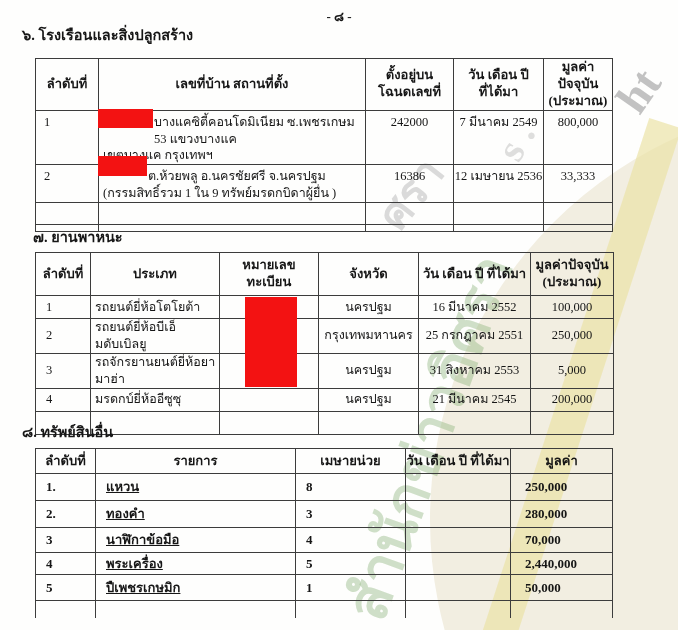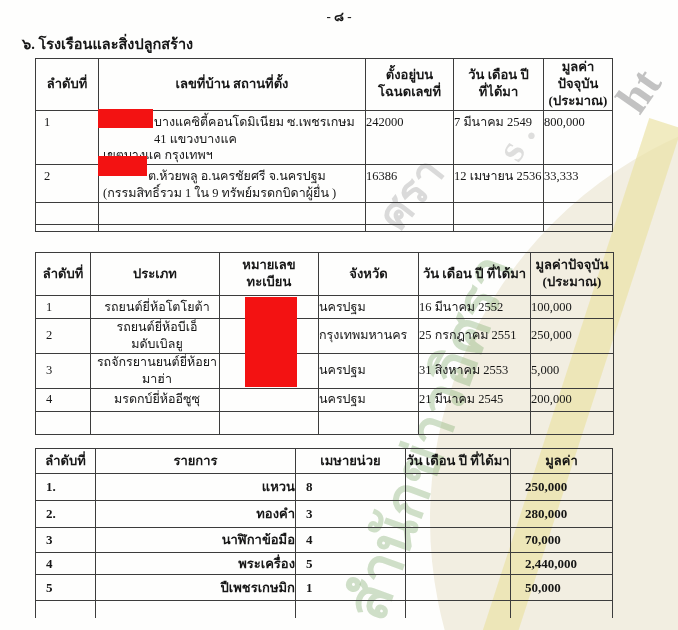--- a/index.html
+++ b/index.html
@@ -17,41 +17,41 @@
     transform:rotate(-70deg);font-size:58px;font-weight:bold;
     color:rgba(143,181,126,.42);white-space:nowrap;text-align:center;z-index:0;}
   .wm-frag{position:absolute;font-weight:bold;white-space:nowrap;z-index:0;}
   .f1{left:618px;top:64px;font-size:46px;transform:rotate(-55deg);color:rgba(130,130,130,.48);}
   .f2{left:372px;top:158px;font-size:44px;transform:rotate(-52deg);color:rgba(150,150,150,.34);}
   .f3{left:498px;top:118px;font-size:40px;transform:rotate(-60deg);color:rgba(150,150,150,.30);}
   
   .pageno{position:absolute;left:0;right:0;top:6px;text-align:center;
     font-weight:bold;font-size:13px;z-index:2;}
   .sec{position:absolute;font-weight:bold;font-size:14.5px;z-index:2;white-space:nowrap;}
-  #sec6{left:22px;top:23px;margin-top:9px;}
+  #sec6{left:22px;top:23px;}
   #sec7{left:33px;top:225px;}
   #sec8{left:22px;top:420px;}
   table{position:absolute;border-collapse:collapse;table-layout:fixed;z-index:2;background:transparent;}
   td{border:1px solid #3c3c3c;padding:0;vertical-align:middle;overflow:hidden;
     font-size:12.5px;line-height:1.35;}
   .hdr td{text-align:center;font-weight:bold;font-size:13px;line-height:1.3;}
   #t1{left:35px;top:58px;width:577px;}
   #t2{left:35px;top:252px;width:578px;}
   #t3{left:35px;top:448px;width:577px;}
   #t1 .dr td{vertical-align:top;padding-top:3px;}
   .cl{text-align:left;padding-left:8px;}
-  .cc{}
+  .cc{text-align:center;}
   .ln{padding-left:4px;}
   .ind1{padding-left:55px;}
   .ind2{padding-left:49px;}
   .tiny td{font-size:0;line-height:0;}
   #t2 .no,#t3 .no{text-align:left;padding-left:10px;}
-  #t2 .type{text-align:center;padding-left:4px;}
+  #t2 .type{text-align:left;padding-left:4px;}
   #t3 td{font-weight:bold;font-size:13px;}
-  #t3 .item{text-align:right;padding-left:10px;}
+  #t3 .item{text-align:left;padding-left:10px;text-decoration:underline;}
   #t3 .units{text-align:left;padding-left:10px;}
   #t3 .val{text-align:left;padding-left:14px;}
   .nb td{border-bottom:none;}
   
   .redact{position:absolute;z-index:3;}
   #r1{left:98px;top:109px;width:55px;height:19px;}
   #r2{left:98px;top:156px;width:49px;height:20px;}
   #r3{left:245px;top:297px;width:52px;height:90px;}
 </style>
 </head>
@@ -90,21 +90,21 @@
         <div>ที่ได้มา</div>
       </td>
       <td>
         <div>มูลค่าปัจจุบัน</div>
         <div>(ประมาณ)</div>
       </td>
     </tr>
     <tr class="dr" style="height:47px">
       <td class="cl">1</td>
       <td>
-        <div class="ln ind1">บางแคซิตี้คอนโดมิเนียม ซ.เพชรเกษม 41 แขวงบางแค</div>
+        <div class="ln ind1">บางแคซิตี้คอนโดมิเนียม ซ.เพชรเกษม 53 แขวงบางแค</div>
         <div class="ln">เขตบางแค กรุงเทพฯ</div>
       </td>
       <td class="cc">242000</td>
       <td class="cc">7 มีนาคม 2549</td>
       <td class="cc">800,000</td>
     </tr>
     <tr class="dr" style="height:38px">
       <td class="cl">2</td>
       <td>
         <div class="ln ind2">ต.ห้วยพลู อ.นครชัยศรี จ.นครปฐม</div>
@@ -124,20 +124,21 @@
     <tr class="tiny" style="height:7px">
       <td></td>
           <td></td>
           <td></td>
           <td></td>
           <td></td>
     </tr>
   </tbody>
     </table>
 
+  <div class="sec" id="sec7">๗. ยานพาหนะ</div>
   <table id="t2">
     <colgroup>
         <col style="width:55px">
         <col style="width:129px">
         <col style="width:99px">
         <col style="width:100px">
         <col style="width:112px">
         <col style="width:83px">
       </colgroup>
     <tbody>
@@ -188,20 +189,21 @@
       <td></td>
           <td></td>
           <td></td>
           <td></td>
           <td></td>
           <td></td>
     </tr>
   </tbody>
     </table>
 
+  <div class="sec" id="sec8">๘. ทรัพย์สินอื่น</div>
   <table id="t3">
     <colgroup>
         <col style="width:60px">
         <col style="width:200px">
         <col style="width:110px">
         <col style="width:105px">
         <col style="width:102px">
       </colgroup>
     <tbody>
         <tr class="hdr" style="height:25px">

